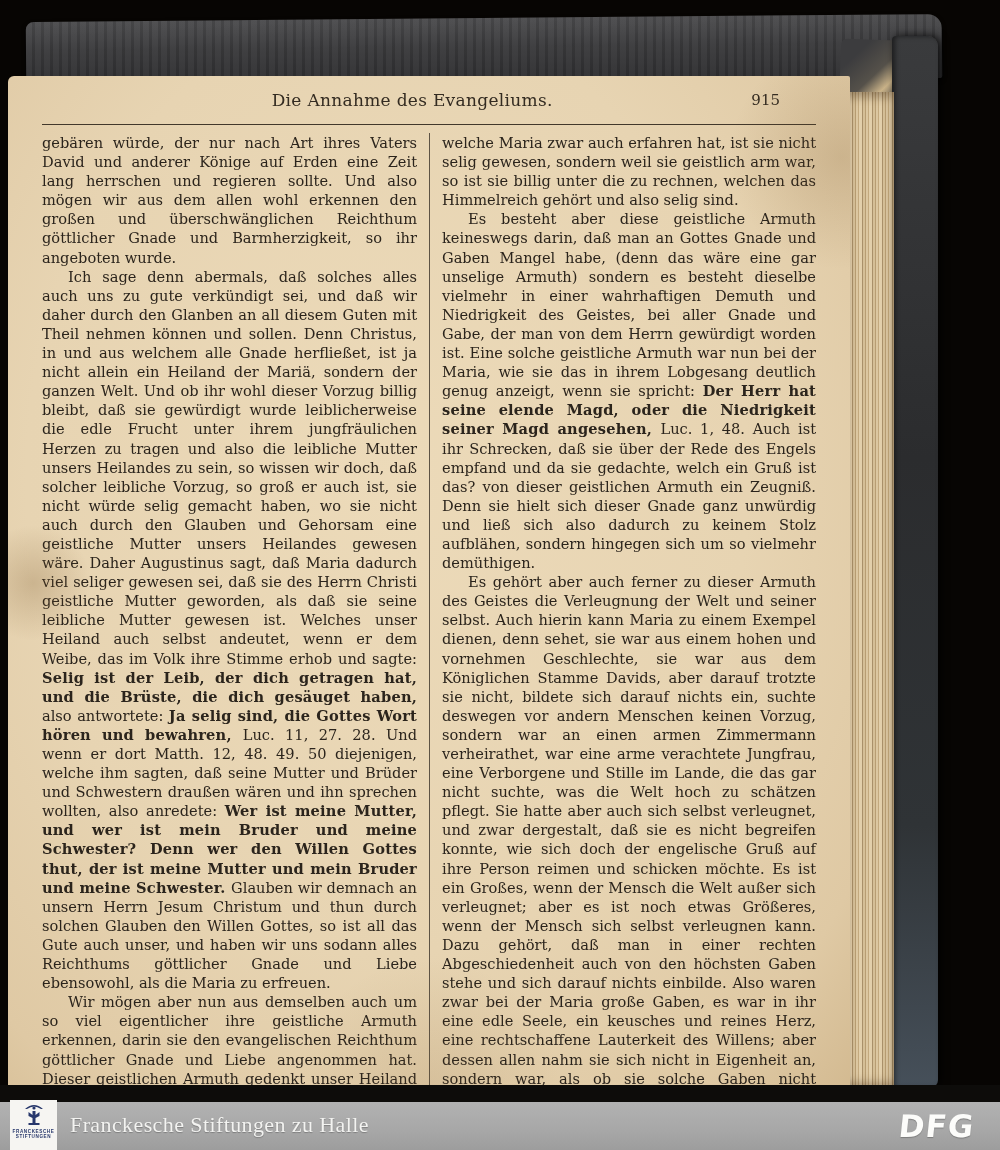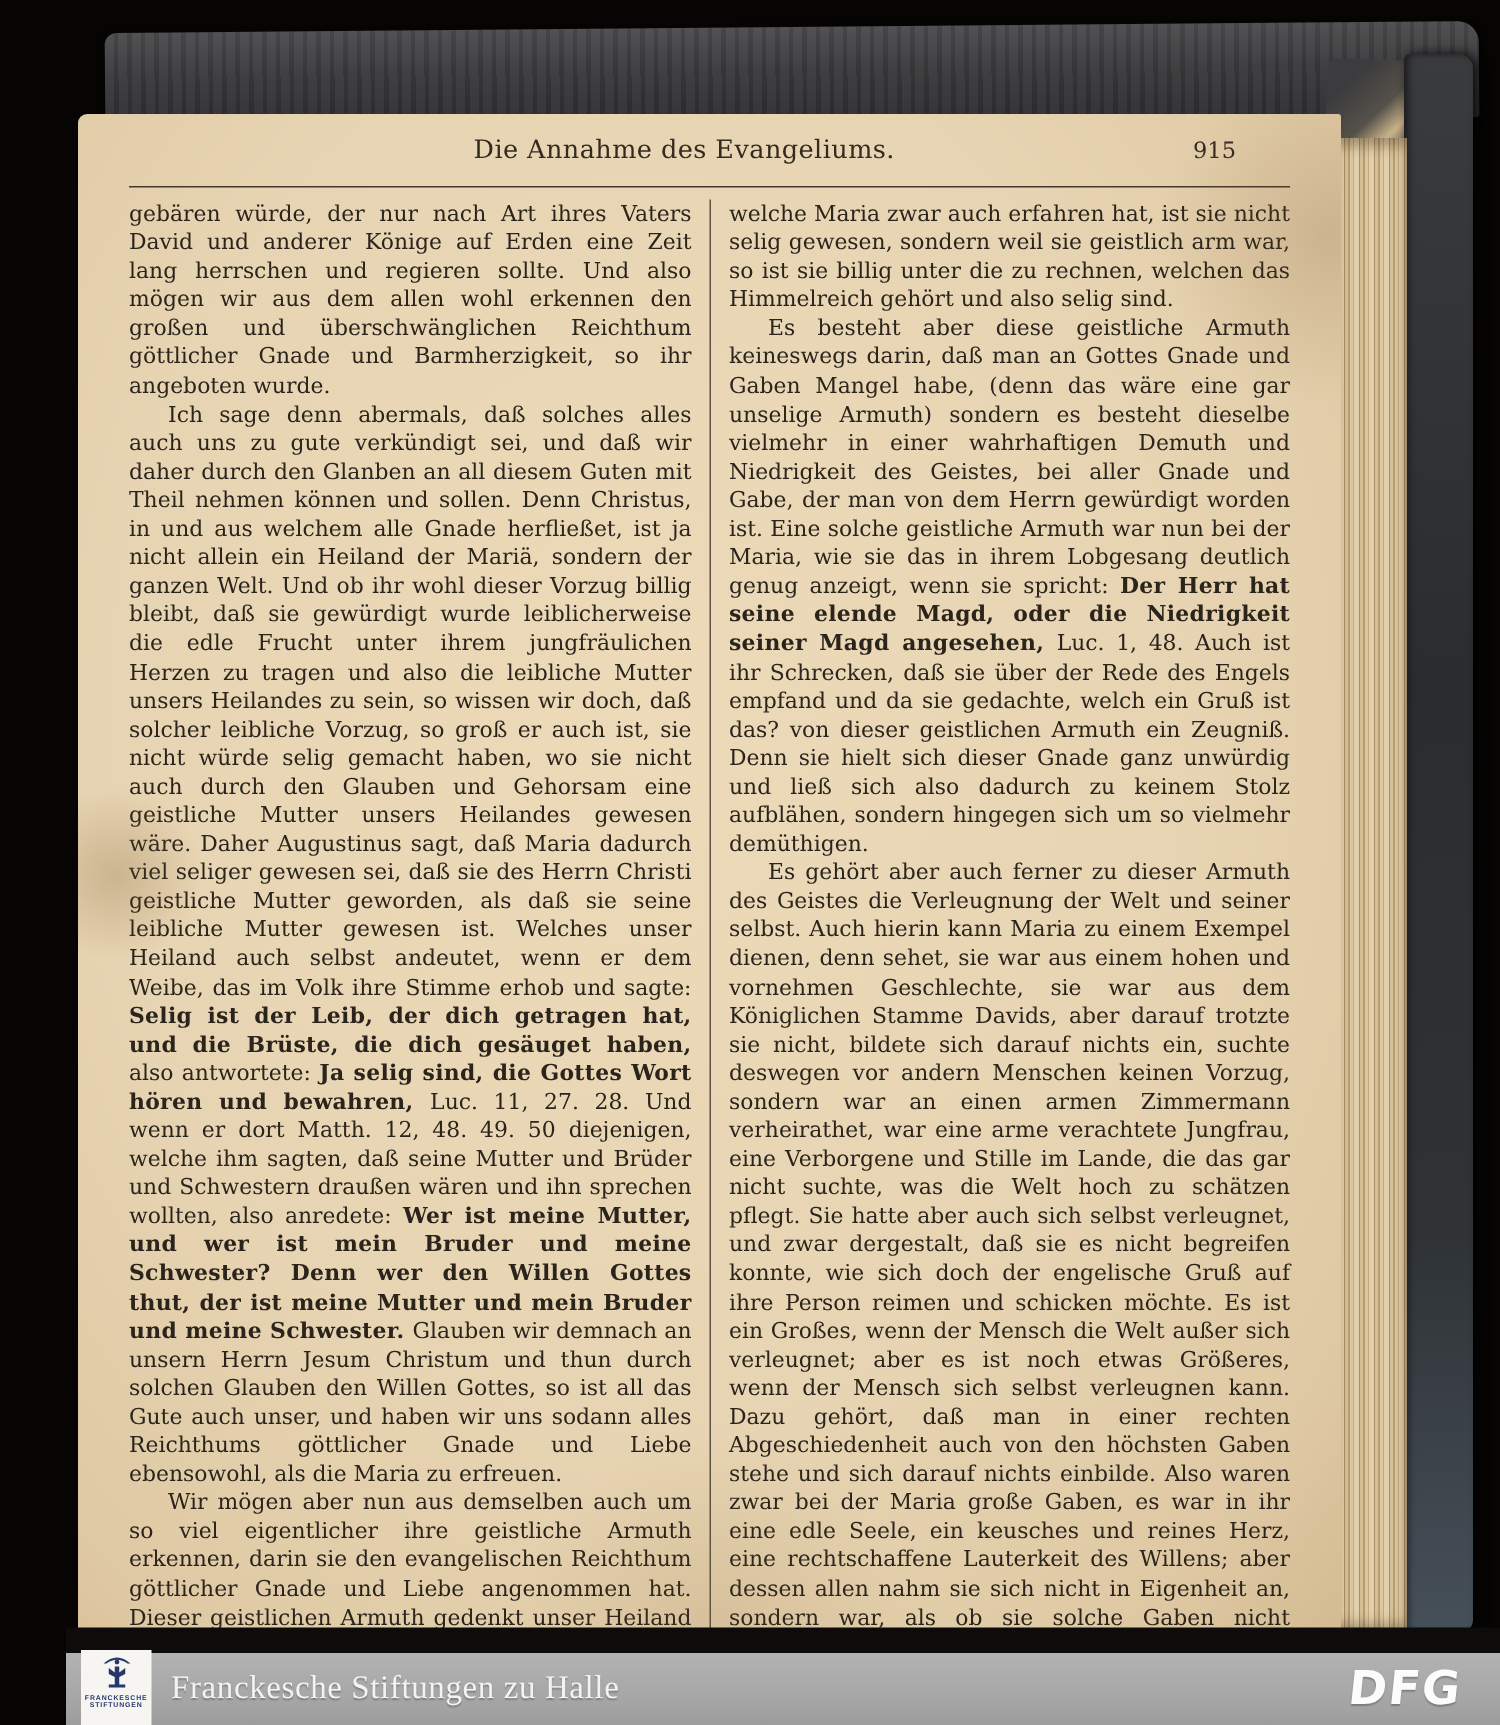--- a/index.html
+++ b/index.html
@@ -2,21 +2,21 @@
 <html><head>
 <meta charset="utf-8">
 <style>
   html,body{margin:0;padding:0;}
   body{
     width:1000px;height:1150px;
     background:#070503;
     font-family:"DejaVu Serif","Liberation Serif",serif;
     position:relative;overflow:hidden;
   }
-  .stage{position:absolute;inset:0;margin-left:44px;}
+  .stage{position:absolute;inset:0;}
 
   
   .cover-top{
     position:absolute;left:26px;top:18px;width:916px;height:64px;
     background:linear-gradient(180deg,#4c4c4e 0%,#3a3a3c 45%,#2e2e30 100%);
     border-radius:8px 14px 2px 2px;
     transform:rotate(-0.5deg);
     box-shadow:0 2px 4px rgba(0,0,0,.8);
   }
   .cover-top::after{

